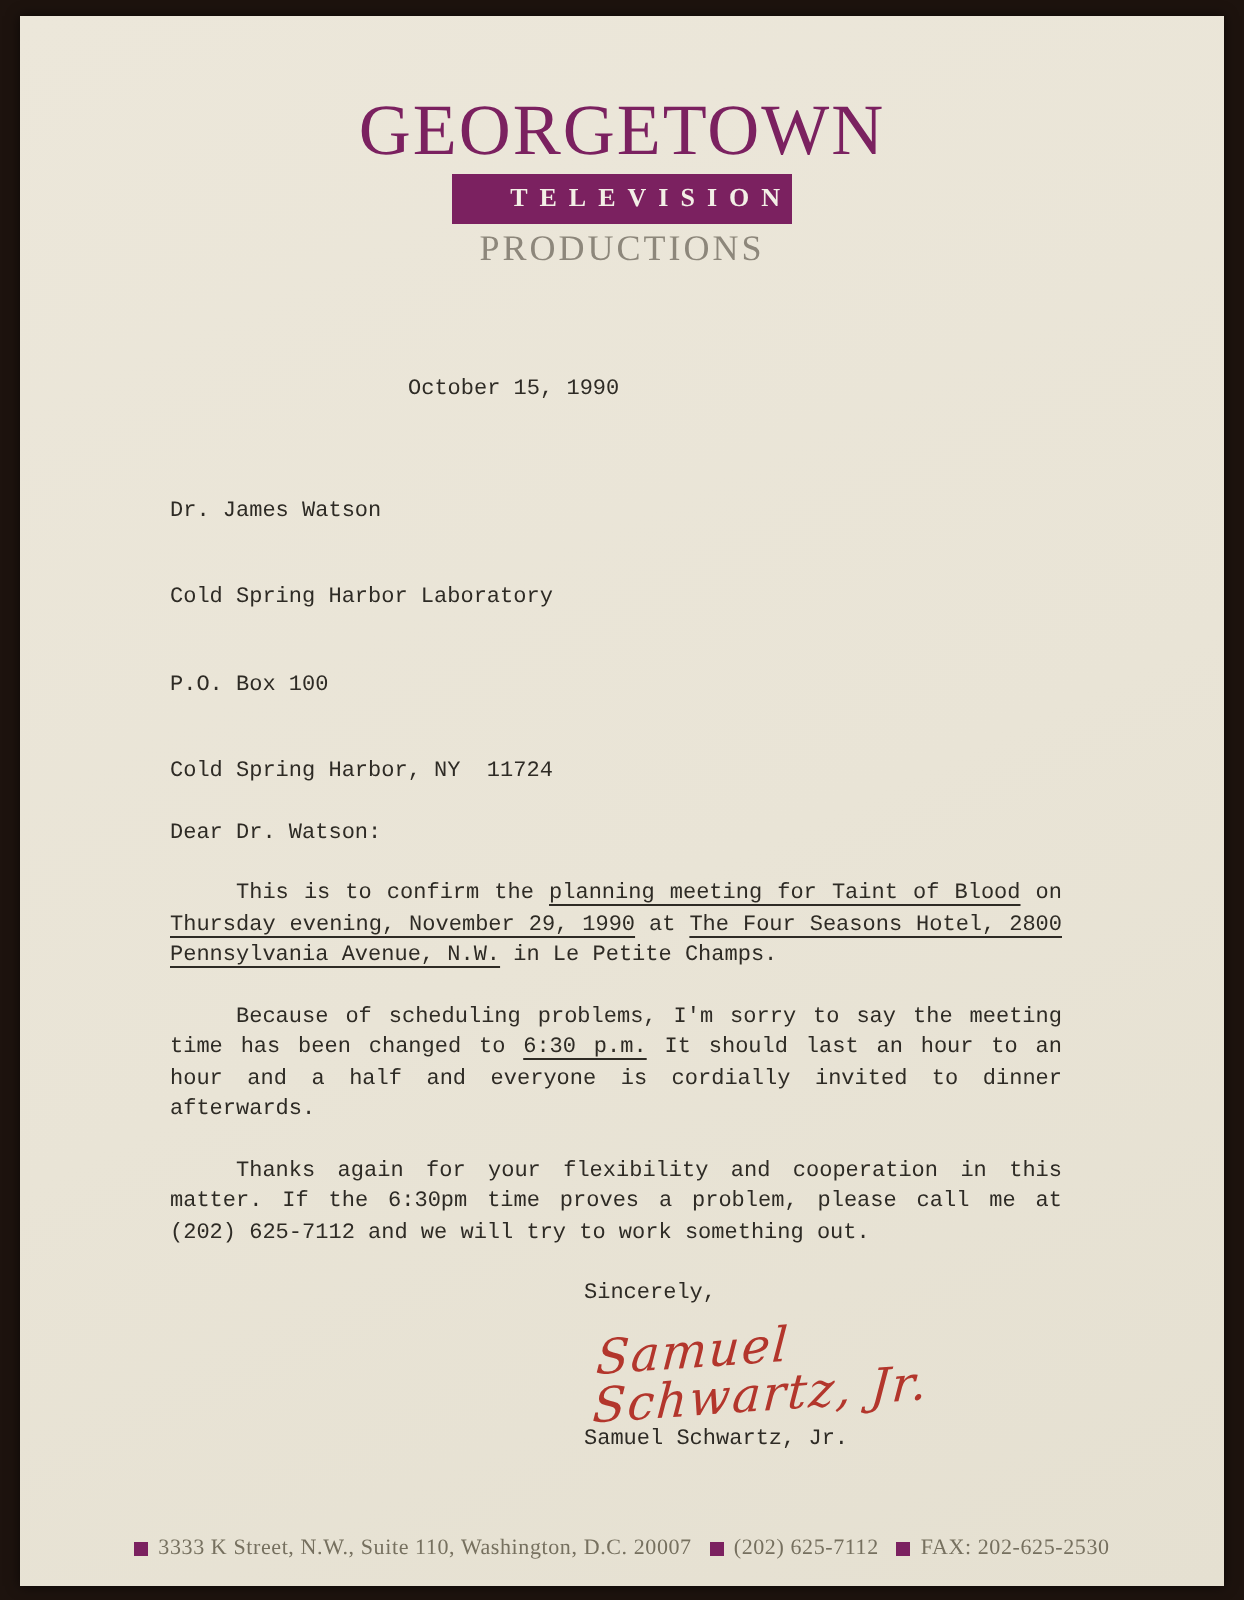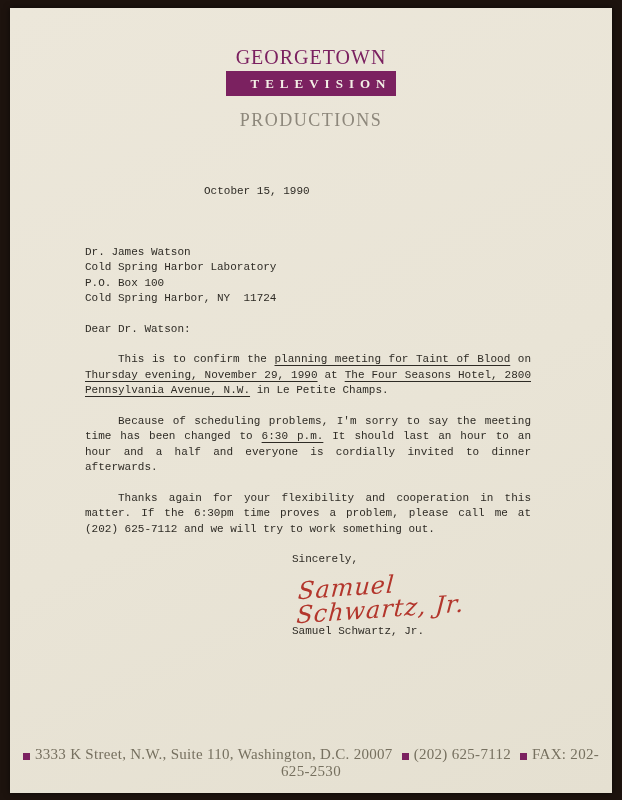--- a/index.html
+++ b/index.html
@@ -23,29 +23,30 @@
   }
   
   .letterhead {
     padding-top: 39px;
     text-align: center;
     font-family: "Liberation Serif", serif;
     line-height: 1;
   }
   .lh-top {
     color: #7b2160;
-    font-size: 20px;
+    font-size: 36px;
     letter-spacing: 1px;
     font-weight: 500;
   }
   .lh-bar {
     width: 170px;
-    margin: 4px auto 15px auto;
+    margin: 4px auto 3px auto;
     background: #7b2160;
     padding: 4px 0 5px 14px;
+    text-align: right;
   }
   .lh-bar span {
     color: #f3efe6;
     font-size: 13px;
     font-weight: bold;
     letter-spacing: 6px;
     margin-left: 6px; 
   }
   .lh-bottom {
     color: #8d877b;
@@ -56,21 +57,21 @@
   
   .content {
     width: 521px;            
     padding-left: 75px;
     font-size: 11px;
     line-height: 15.5px;
     color: #2e2b25;
   }
   .date { margin: 55px 0 0 119px; white-space: pre; }
   .recipient { margin-top: 45px; }
-  .recipient div { white-space: pre; }
+  .recipient div { white-space: pre; margin-top: 28px; }
   .salutation { margin-top: 15px; }
   p.para {
     margin: 15px 0 0 0;
     text-align: justify;
     text-indent: 33px;
   }
   .u { text-decoration: underline; text-underline-offset: 2.5px; }
   .closing { margin: 15px 0 0 207px; font-family: Liberation Mono, monospace; }
   .signature {
     display: inline-block;
@@ -83,21 +84,21 @@
     letter-spacing: 1px;
     line-height: 1;
   }
   .typed-name { margin: 4px 0 0 207px; }
   
   .footer {
     position: absolute;
     left: 0; right: 0; bottom: 13px;
     text-align: center;
     font-family: "Liberation Serif", serif;
-    font-size: 15px;
+    font-size: 11px;
     color: #76705f;
     letter-spacing: 0.3px;
   }
   .bullet {
     display: inline-block;
     width: 7px; height: 7px;
     background: #7b2160;
     margin: 0 5px 0 9px;
     vertical-align: -1px;
   }

